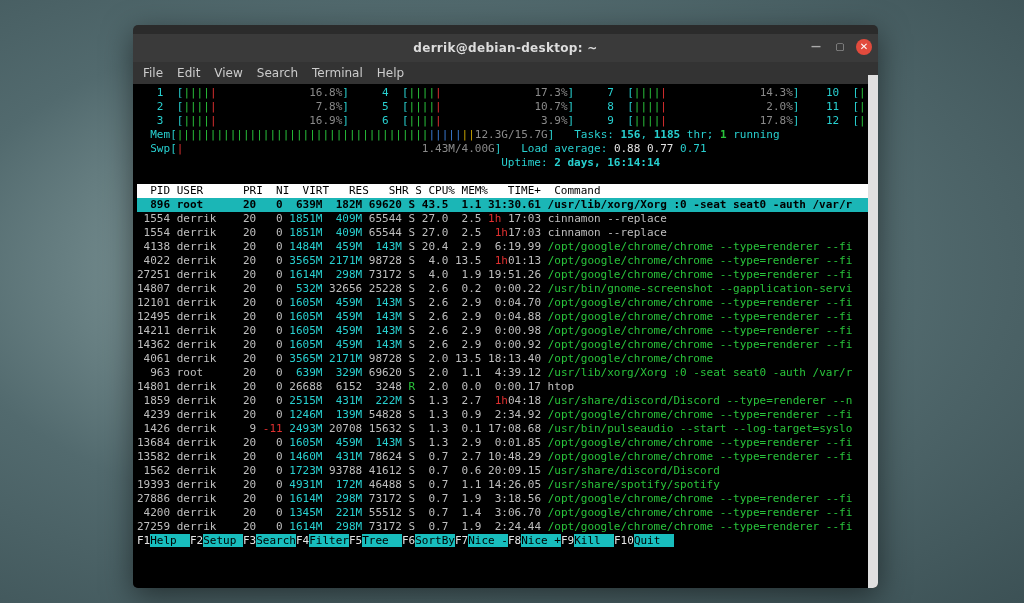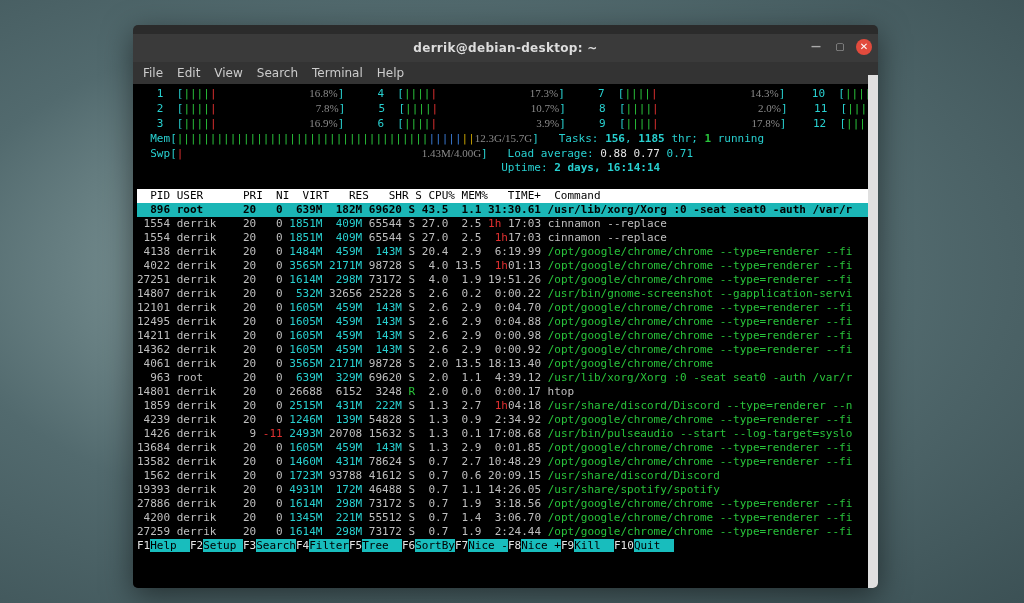--- a/index.html
+++ b/index.html
@@ -64,21 +64,21 @@
   }
   
   .cyan { color: #28d0d0; }
   .cyan-b { color: #28d0d0; font-weight: bold; }
   .green { color: #29c43b; }
   .green-b { color: #29c43b; font-weight: bold; }
   .yel { color: #c9a400; }
   .red { color: #e03030; }
   .blu { color: #3a7bd5; }
   .wht { color: #e4e4e4; text-align: center; }
-  .gry { color: #8a8a8a; font-family: Liberation Serif, serif; }
+  .gry { color: #8a8a8a; }
   .hdr-bg { background: #ffffff; color: #000; display:inline-block; width:100%; }
   .sel-bg { background: #1bb6b6; color: #000; display:inline-block; width:100%;font-weight:bold; }
   .fnkey { background: #18bdbd; color:#000; }
 </style>
 </head>
 <body>
 
 <div class="window">
   <div class="titlebar">
     <span class="title">derrik@debian-desktop: ~</span>

